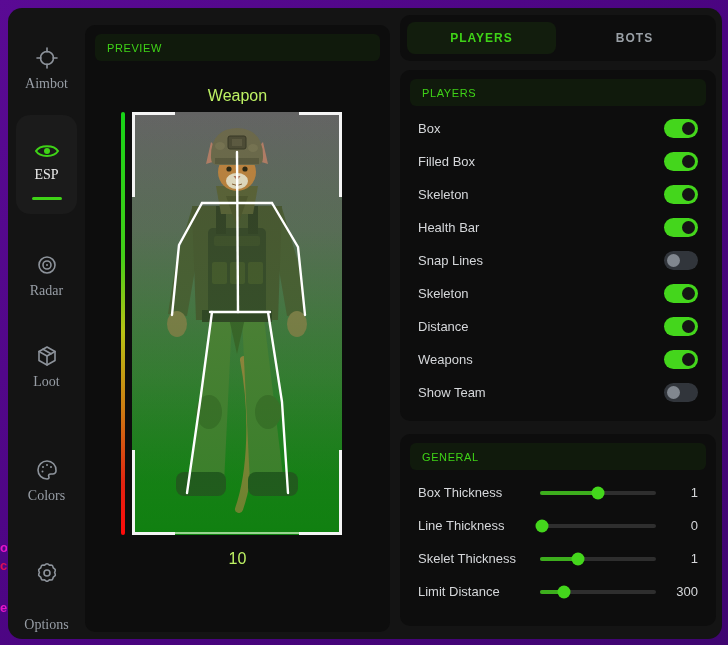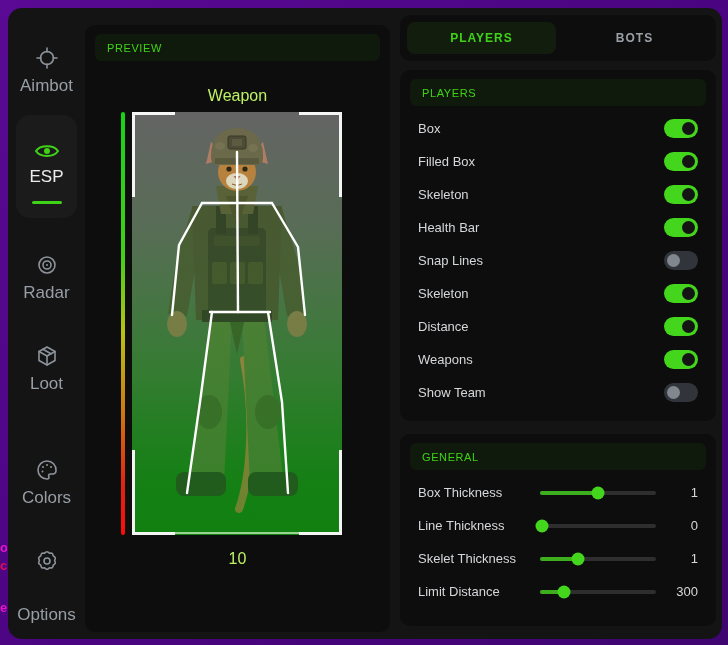--- a/index.html
+++ b/index.html
@@ -7,21 +7,21 @@
   body { font-family:"Liberation Sans", sans-serif; }
   #stage { position:relative; width:728px; height:645px; background:linear-gradient(135deg,#5a0a94 0%,#4a0480 55%,#3f0570 100%); overflow:hidden; }
   .bg-artifact { position:absolute; left:0; width:7px; overflow:hidden; color:#e316c8; font-size:13px; font-weight:bold; }
   .bg-artifact.red { color:#e00e55; }
 
   #window { position:absolute; left:8px; top:8px; width:714px; height:631px; background:#141414; border-radius:14px; }
 
   
   #sidebar { position:absolute; left:0; top:0; width:77px; height:100%; }
   .side-item { position:absolute; left:8px; width:61px; display:flex; flex-direction:column; align-items:center; gap:6px; cursor:pointer; }
-  .side-item .lbl { font-size:17px; color:#989ea6; }
+  .side-item .lbl { font-size:14px; color:#989ea6;font-family:Liberation Serif, serif; }
   .side-item svg { display:block; }
   .side-item.active-tile { background:#1b1b1b; border-radius:14px; padding:26px 0 14px 0; }
   .side-item.active-tile .lbl { color:#ececec; }
   .esp-underline { width:30px; height:3px; border-radius:2px; background:#3fd317; margin-top:8px; }
 
   
   #preview-card { position:absolute; left:77px; top:17px; width:305px; height:607px; background:#0d0d0d; border-radius:10px; }
   .section-bar { height:27px; background:#101a0c; border-radius:6px; display:flex; align-items:center; padding:0 12px; }
   .section-bar span { font-size:11px; font-weight:normal; letter-spacing:.6px; color:#3fd317; }
   #preview-card .section-bar { margin:9px 10px 0 10px; }
@@ -133,21 +133,21 @@
             <path d="M12 3 a9 9 0 1 0 0 18 c1.8 0 2.4-1.1 1.8-2.3 c-.7-1.4 .2-2.7 1.9-2.7 l2.1 0 a3.2 3.2 0 0 0 3.2-3.5 A9 9 0 0 0 12 3 Z"></path>
             <circle cx="8" cy="9" r="1" fill="#8d939b" stroke="none"></circle>
             <circle cx="12" cy="7" r="1" fill="#8d939b" stroke="none"></circle>
             <circle cx="16" cy="9" r="1" fill="#8d939b" stroke="none"></circle>
             <circle cx="7.5" cy="13.5" r="1" fill="#8d939b" stroke="none"></circle>
           </svg>
         </span>
         <span class="lbl">Colors</span>
       </div>
 
-      <div class="side-item" style="top:541px;gap:32px;">
+      <div class="side-item" style="top:553px;gap:32px;">
         <span>
           <svg width="24" height="24" viewBox="0 0 24 24" class="icon-grey">
             <path d="M10.9 3.2 a1.8 1.8 0 0 1 2.2 0 l1.3 1 1.6-.2 a1.8 1.8 0 0 1 1.8 1.3 l.5 1.6 1.3 1 a1.8 1.8 0 0 1 .6 2.1 l-.6 1.5 .6 1.5 a1.8 1.8 0 0 1-.6 2.1 l-1.3 1-.5 1.6 a1.8 1.8 0 0 1-1.8 1.3 l-1.6-.2-1.3 1 a1.8 1.8 0 0 1-2.2 0 l-1.3-1-1.6 .2 a1.8 1.8 0 0 1-1.8-1.3 l-.5-1.6-1.3-1 a1.8 1.8 0 0 1-.6-2.1 l.6-1.5-.6-1.5 a1.8 1.8 0 0 1 .6-2.1 l1.3-1 .5-1.6 a1.8 1.8 0 0 1 1.8-1.3 l1.6 .2 Z"></path>
             <circle cx="12" cy="12" r="3"></circle>
           </svg>
         </span>
         <span class="lbl">Options</span>
       </div>
     </nav>
 

